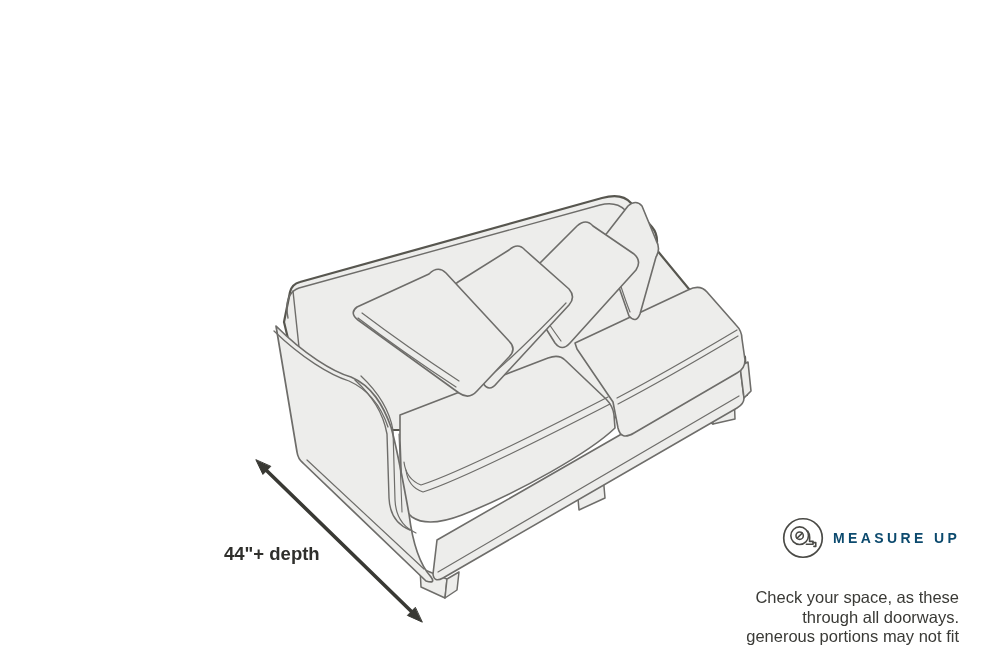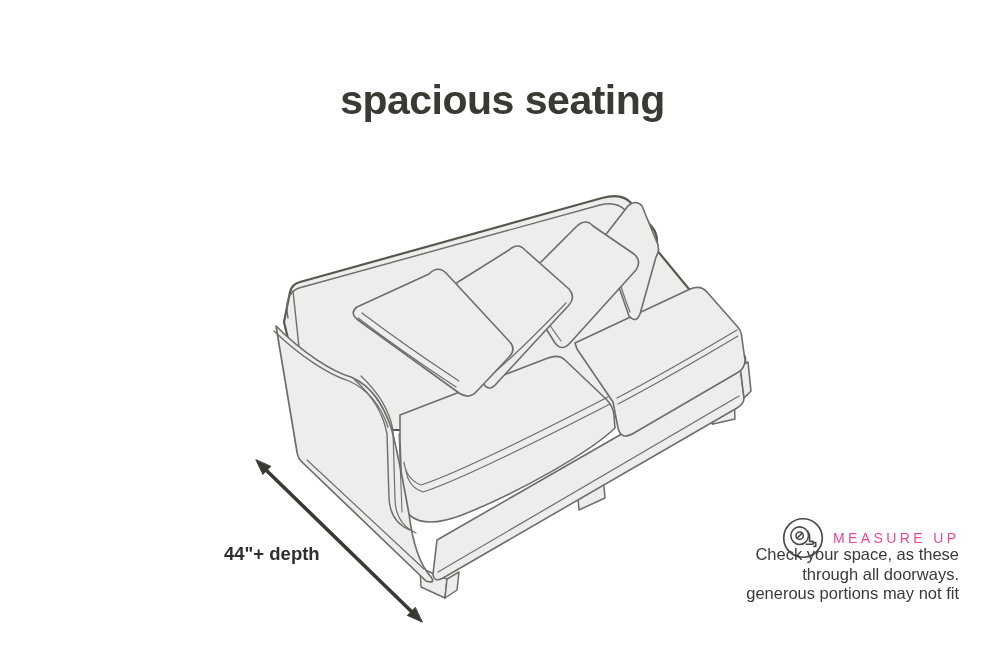--- a/index.html
+++ b/index.html
@@ -25,36 +25,35 @@
   .intro span{display:block;}
   .sofa-svg{position:absolute;top:0;left:0;}
   .depth-label{
     position:absolute;left:224px;top:543px;
     font-size:18.5px;font-weight:700;color:#2f2f2c;
     white-space:nowrap;
   }
   .measure-icon{position:absolute;left:781px;top:516px;}
   .measure-heading{
     position:absolute;left:833px;top:530px;
-    font-size:14px;font-weight:400;letter-spacing:3.4px;
-    color:#ec4899;white-space:nowrap;
+    font-size:14px;font-weight:700;letter-spacing:3.4px;
+    color:#0c4a6e;white-space:nowrap;
   }
   .measure-note{
-    position:absolute;right:46px;top:545px;width:280px;
+    position:absolute;right:46px;top:588px;width:280px;
     text-align:right;
     font-size:16.5px;line-height:19.5px;color:#3a3a36;
   }
   .measure-note span{display:block;}
 </style>
 </head>
 <body>
 
 <div class="canvas">
 
-  <h1 class="page-title">spacious seating</h1>
 
 
   <svg class="sofa-svg" width="1005" height="671" viewBox="0 0 1005 671" fill="none" stroke-linejoin="round" stroke-linecap="round">
 
     <g fill="#ededeb" stroke="#6e6d6a" stroke-width="1.5">
       <path d="M 420,568 L 447,579 L 445,598 L 421,587 Z"></path>
       <path d="M 447,579 L 459,572 L 457,590 L 445,598 Z"></path>
       <path d="M 577,487 L 603,475 L 605,498 L 579,510 Z"></path>
       <path d="M 705,401 L 712,398 L 713,424 L 706,420 Z"></path>
       <path d="M 712,398 L 734,393 L 735,419 L 713,424 Z"></path>

